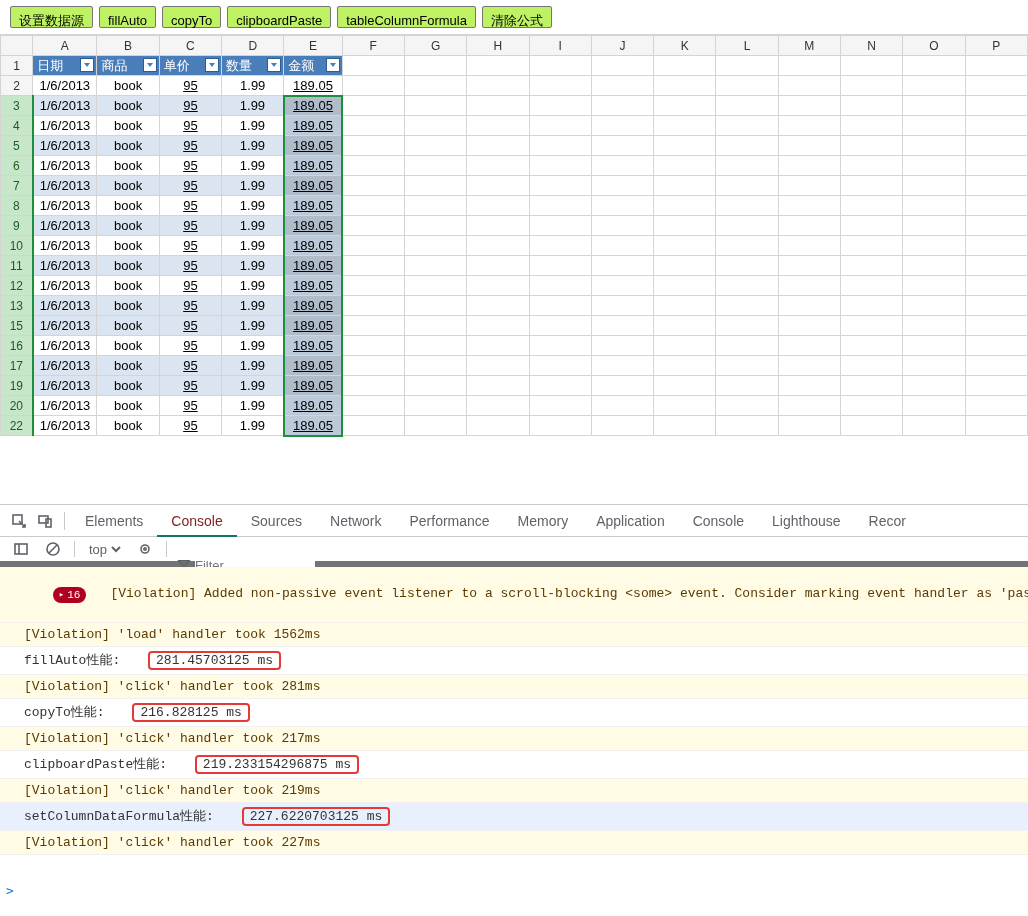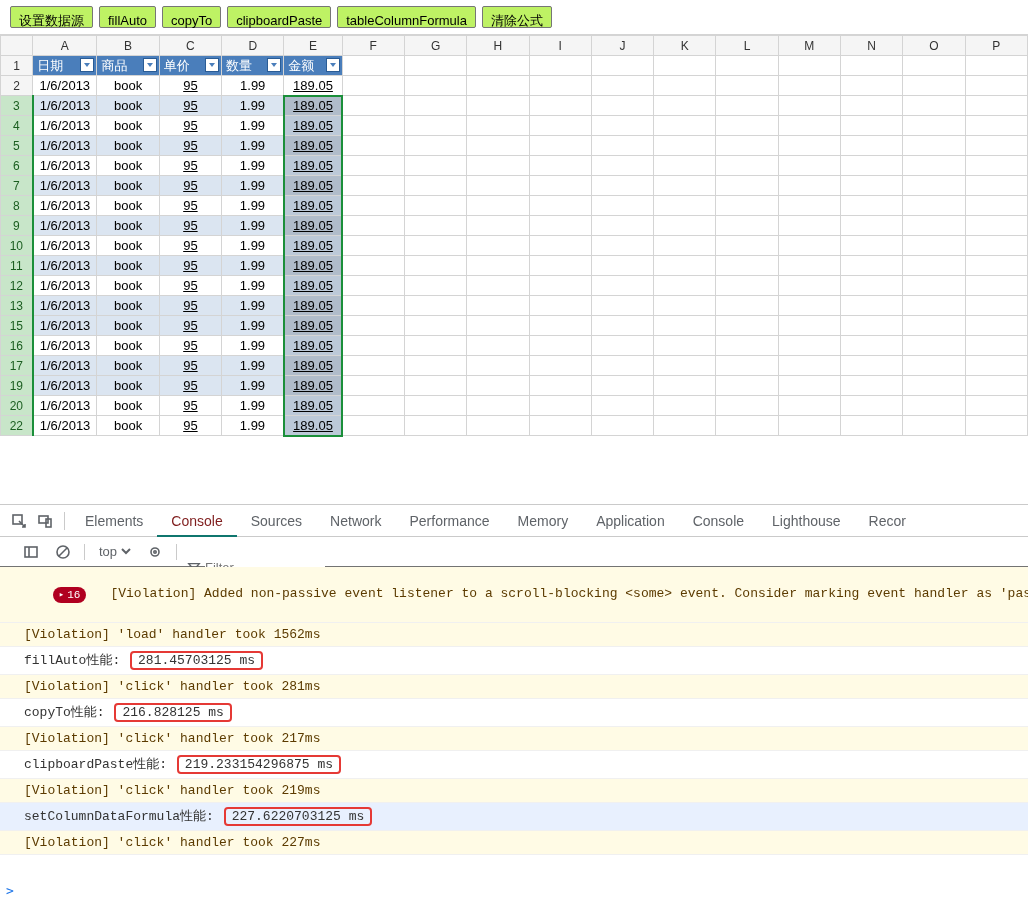--- a/index.html
+++ b/index.html
@@ -160,22 +160,22 @@
     width: 1px;
     height: 18px;
     background: #cacaca;
     margin: 0 6px;
   }
 
   .dt-toolbar {
     display: flex;
     align-items: center;
     height: 30px;
-    border-bottom: 1px solid #737373;
-    padding: 0 20px;
+    border-bottom: 6px solid #737373;
+    padding: 0 10px;
     gap: 10px;
     font-size: 13px;
     color: #5f6368;
   }
   .dt-toolbar .dt-iconbtn {
     width: 22px; height: 22px;
     display: inline-flex; align-items: center; justify-content: center;
     cursor: pointer;
   }
   .dt-toolbar select.ctx {
@@ -238,21 +238,21 @@
   .count-badge::before {
     content: "▸";
     font-size: 9px;
     margin-right: 3px;
   }
   .redbox {
     display: inline-block;
     border: 2px solid #e53935;
     border-radius: 4px;
     padding: 0 6px;
-    margin-left: 2px;
+    margin-left: 20px;
     text-align: right;
   }
   .console-prompt {
     padding: 4px 6px;
     color: #1a73e8;
     font-family: Consolas, monospace;
   }
 
   
   .ico { stroke: #5f6368; fill: none; stroke-width: 1.6; }

